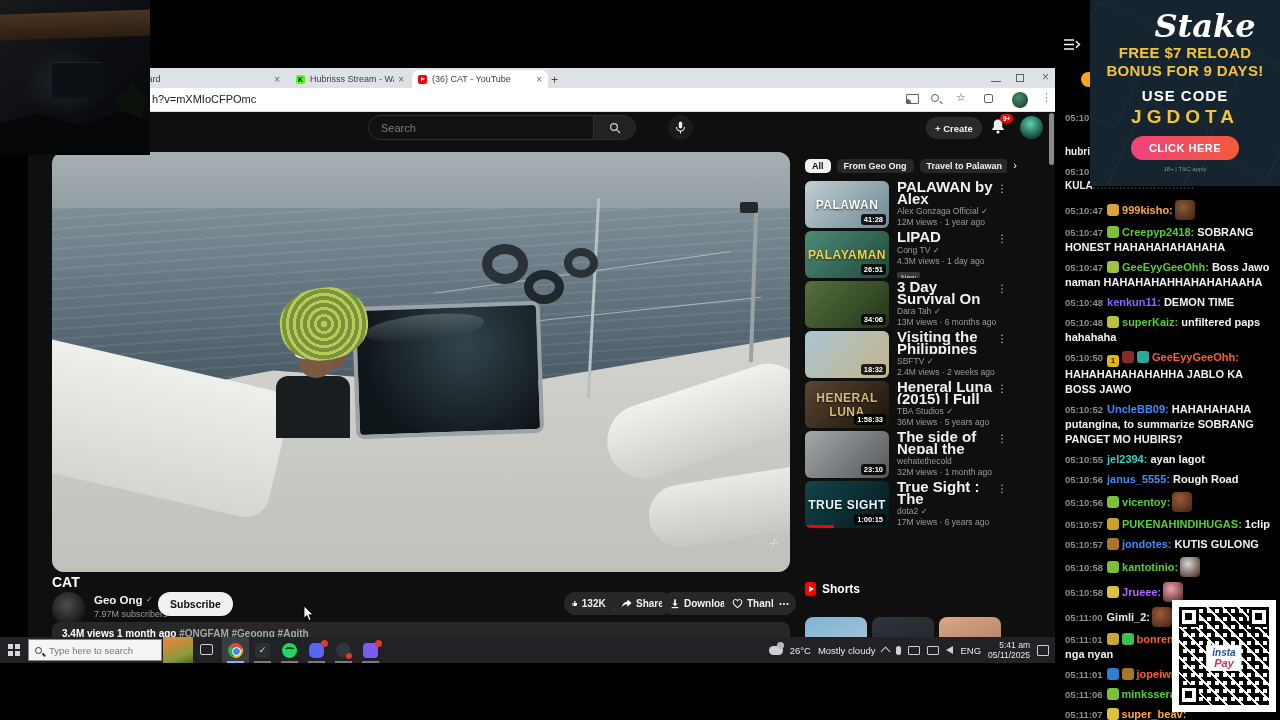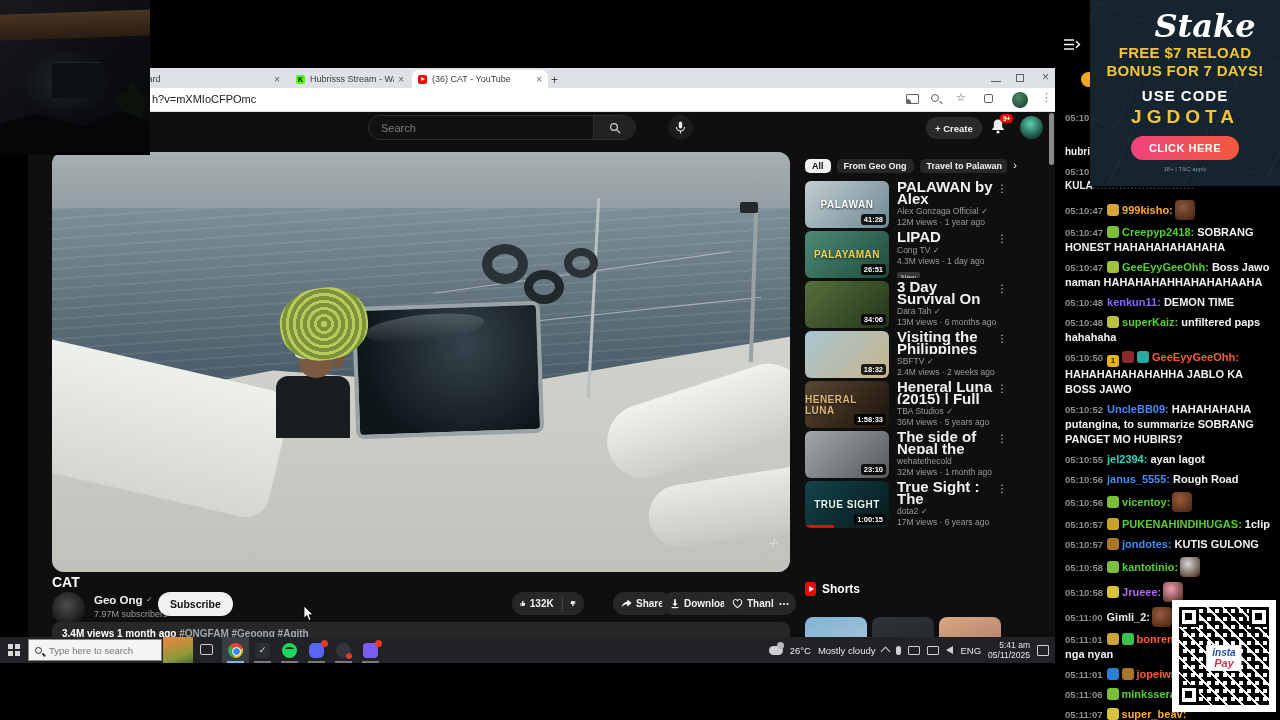--- a/index.html
+++ b/index.html
@@ -100,42 +100,42 @@
   #vtitle{position:absolute;left:24px;top:462px;font-size:14px;font-weight:bold;color:#fff;}
   #chavatar{position:absolute;left:24px;top:480px;width:33px;height:33px;border-radius:50%;
     background:radial-gradient(circle at 45% 40%,#4d4d4d,#171717 75%);}
   #chname{position:absolute;left:66px;top:482px;font-size:11.5px;font-weight:bold;color:#f1f1f1;}
   #chverif{position:absolute;left:118px;top:483px;font-size:8px;color:#aaa;}
   #chsubs{position:absolute;left:66px;top:497px;font-size:9px;color:#9b9b9b;}
   #subbtn{position:absolute;left:130px;top:480px;height:24px;padding:0 12px;border-radius:12px;background:#f1f1f1;
     color:#0f0f0f;font-size:10.5px;font-weight:bold;display:flex;align-items:center;}
   .pill{position:absolute;top:480px;height:23px;background:#272727;border-radius:12px;color:#f1f1f1;
     font-size:10px;font-weight:bold;display:flex;align-items:center;justify-content:center;gap:4px;padding:0 8px;}
-  #likepill{left:484px;width:72px;}
+  #likepill{left:536px;width:72px;}
   #likepill .sep{width:1px;height:14px;background:#444;margin:0 4px;}
   #sharepill{left:585px;}
   #dlpill{left:634px;}
   #thankspill{left:696px;}
   #morepill{left:745px;width:23px;padding:0;letter-spacing:1px;}
   #descbox{position:absolute;left:24px;top:510px;width:738px;height:30px;background:#272727;border-radius:8px;
     padding:6px 10px;font-size:10px;color:#fff;font-weight:bold;}
   #descbox .tags{color:#9fa8ad;font-weight:bold;}
 
   
   #sidebar{position:absolute;left:777px;top:45px;width:202px;}
   #chips{display:flex;gap:6px;height:17px;overflow:hidden;align-items:center;position:relative;}
   .chip{background:#272727;color:#f1f1f1;font-size:9px;font-weight:bold;padding:2px 7px;border-radius:5px;white-space:nowrap;}
   .chip.sel{background:#f1f1f1;color:#0f0f0f;}
   #chiparrow{position:absolute;left:979px;top:45px;width:16px;height:16px;color:#fff;font-size:11px;
     display:flex;align-items:center;justify-content:center;background:linear-gradient(90deg,transparent,#0f0f0f 40%);}
   #suggested{position:absolute;left:0;top:24px;width:202px;}
   .sv{position:relative;height:47px;margin-bottom:3px;display:flex;}
   .sv-thumb{position:relative;width:84px;height:47px;border-radius:6px;flex:0 0 auto;overflow:hidden;
     display:flex;align-items:center;justify-content:center;}
-  .sv-lab{font-size:10px;font-weight:bold;letter-spacing:.5px;text-shadow:0 1px 2px rgba(0,0,0,.7);}
+  .sv-lab{font-size:12px;font-weight:bold;letter-spacing:.5px;text-shadow:0 1px 2px rgba(0,0,0,.7);text-align:center;}
   .sv-dur{position:absolute;right:3px;bottom:3px;background:rgba(0,0,0,.85);color:#fff;font-size:7.5px;
     font-weight:bold;padding:1px 3px;border-radius:3px;}
   .sv-prog{position:absolute;left:0;bottom:0;height:3px;background:#f00;}
   .sv-meta{flex:1;padding:0 14px 0 8px;overflow:hidden;}
   .sv-title{font-size:15px;font-weight:bold;color:#f1f1f1;line-height:11.5px;max-height:23px;overflow:hidden;}
   .sv-ch{font-size:8.5px;color:#9b9b9b;margin-top:2px;white-space:nowrap;}
   .sv-views{font-size:8.5px;color:#9b9b9b;margin-top:1px;white-space:nowrap;}
   .sv-new{display:inline-block;background:#373737;color:#d7d7d7;font-size:7.5px;padding:1px 4px;border-radius:2px;margin-top:2px;}
   .sv-dots{position:absolute;right:0;top:2px;color:#ddd;font-size:10px;}
   #shortshead{position:absolute;left:0;top:425px;display:flex;align-items:center;gap:6px;color:#fff;
@@ -527,21 +527,21 @@
         <div class="msg"><span class="t">05:11:07</span><span class="b" style="background: rgb(217, 194, 60);"></span><span class="u" style="color: rgb(255, 168, 50);">super_beav:</span></div>
       </div>
   </div>
 
   <div id="ad">
     <div class="card c1"></div>
     <div class="card c2"></div>
     <div class="card c3"></div>
     <div class="brand">Stake</div>
     <div class="h1">FREE $7 RELOAD</div>
-    <div class="h2">BONUS FOR 7 DAYS!</div>
+    <div class="h2">BONUS FOR 9 DAYS!</div>
     <div class="uc">USE CODE</div>
     <div class="code">JGDOTA</div>
     <div class="cta">CLICK HERE</div>
     <div class="terms">18+ | T&amp;C apply</div>
   </div>
 
   <div id="qr">
     <div class="grid"></div>
     <div class="finder f-tl"></div>
     <div class="finder f-tr"></div>

